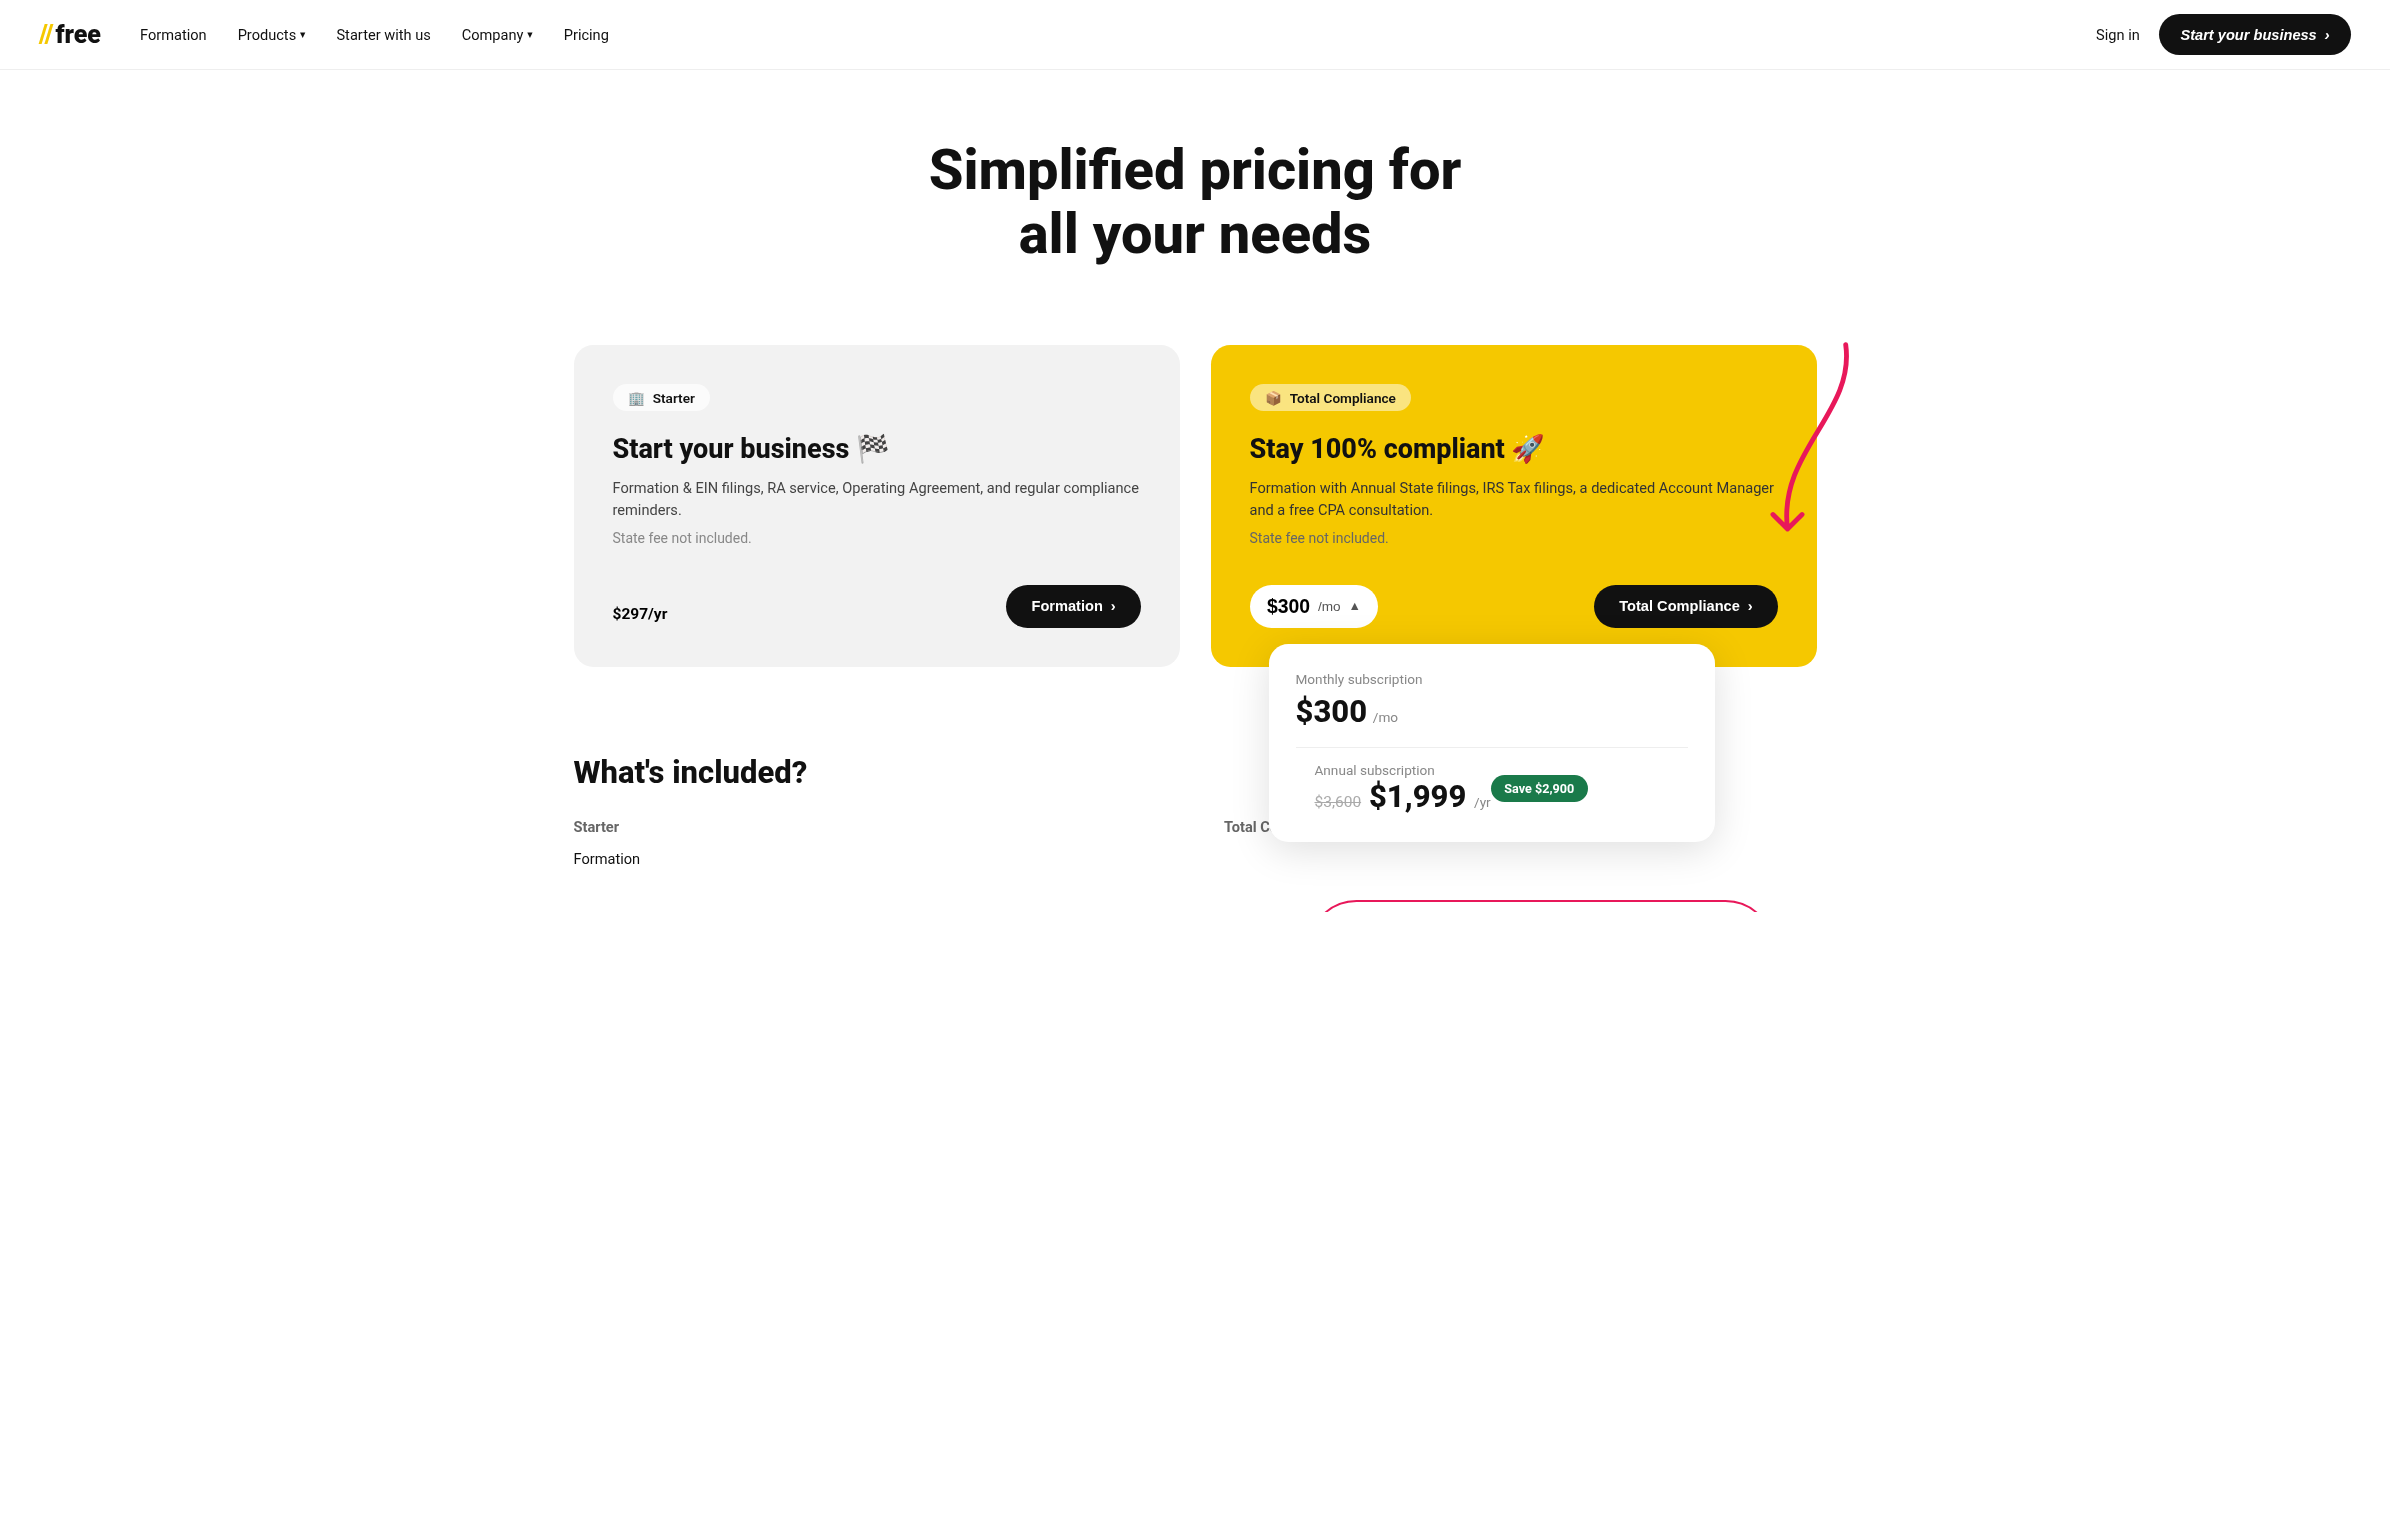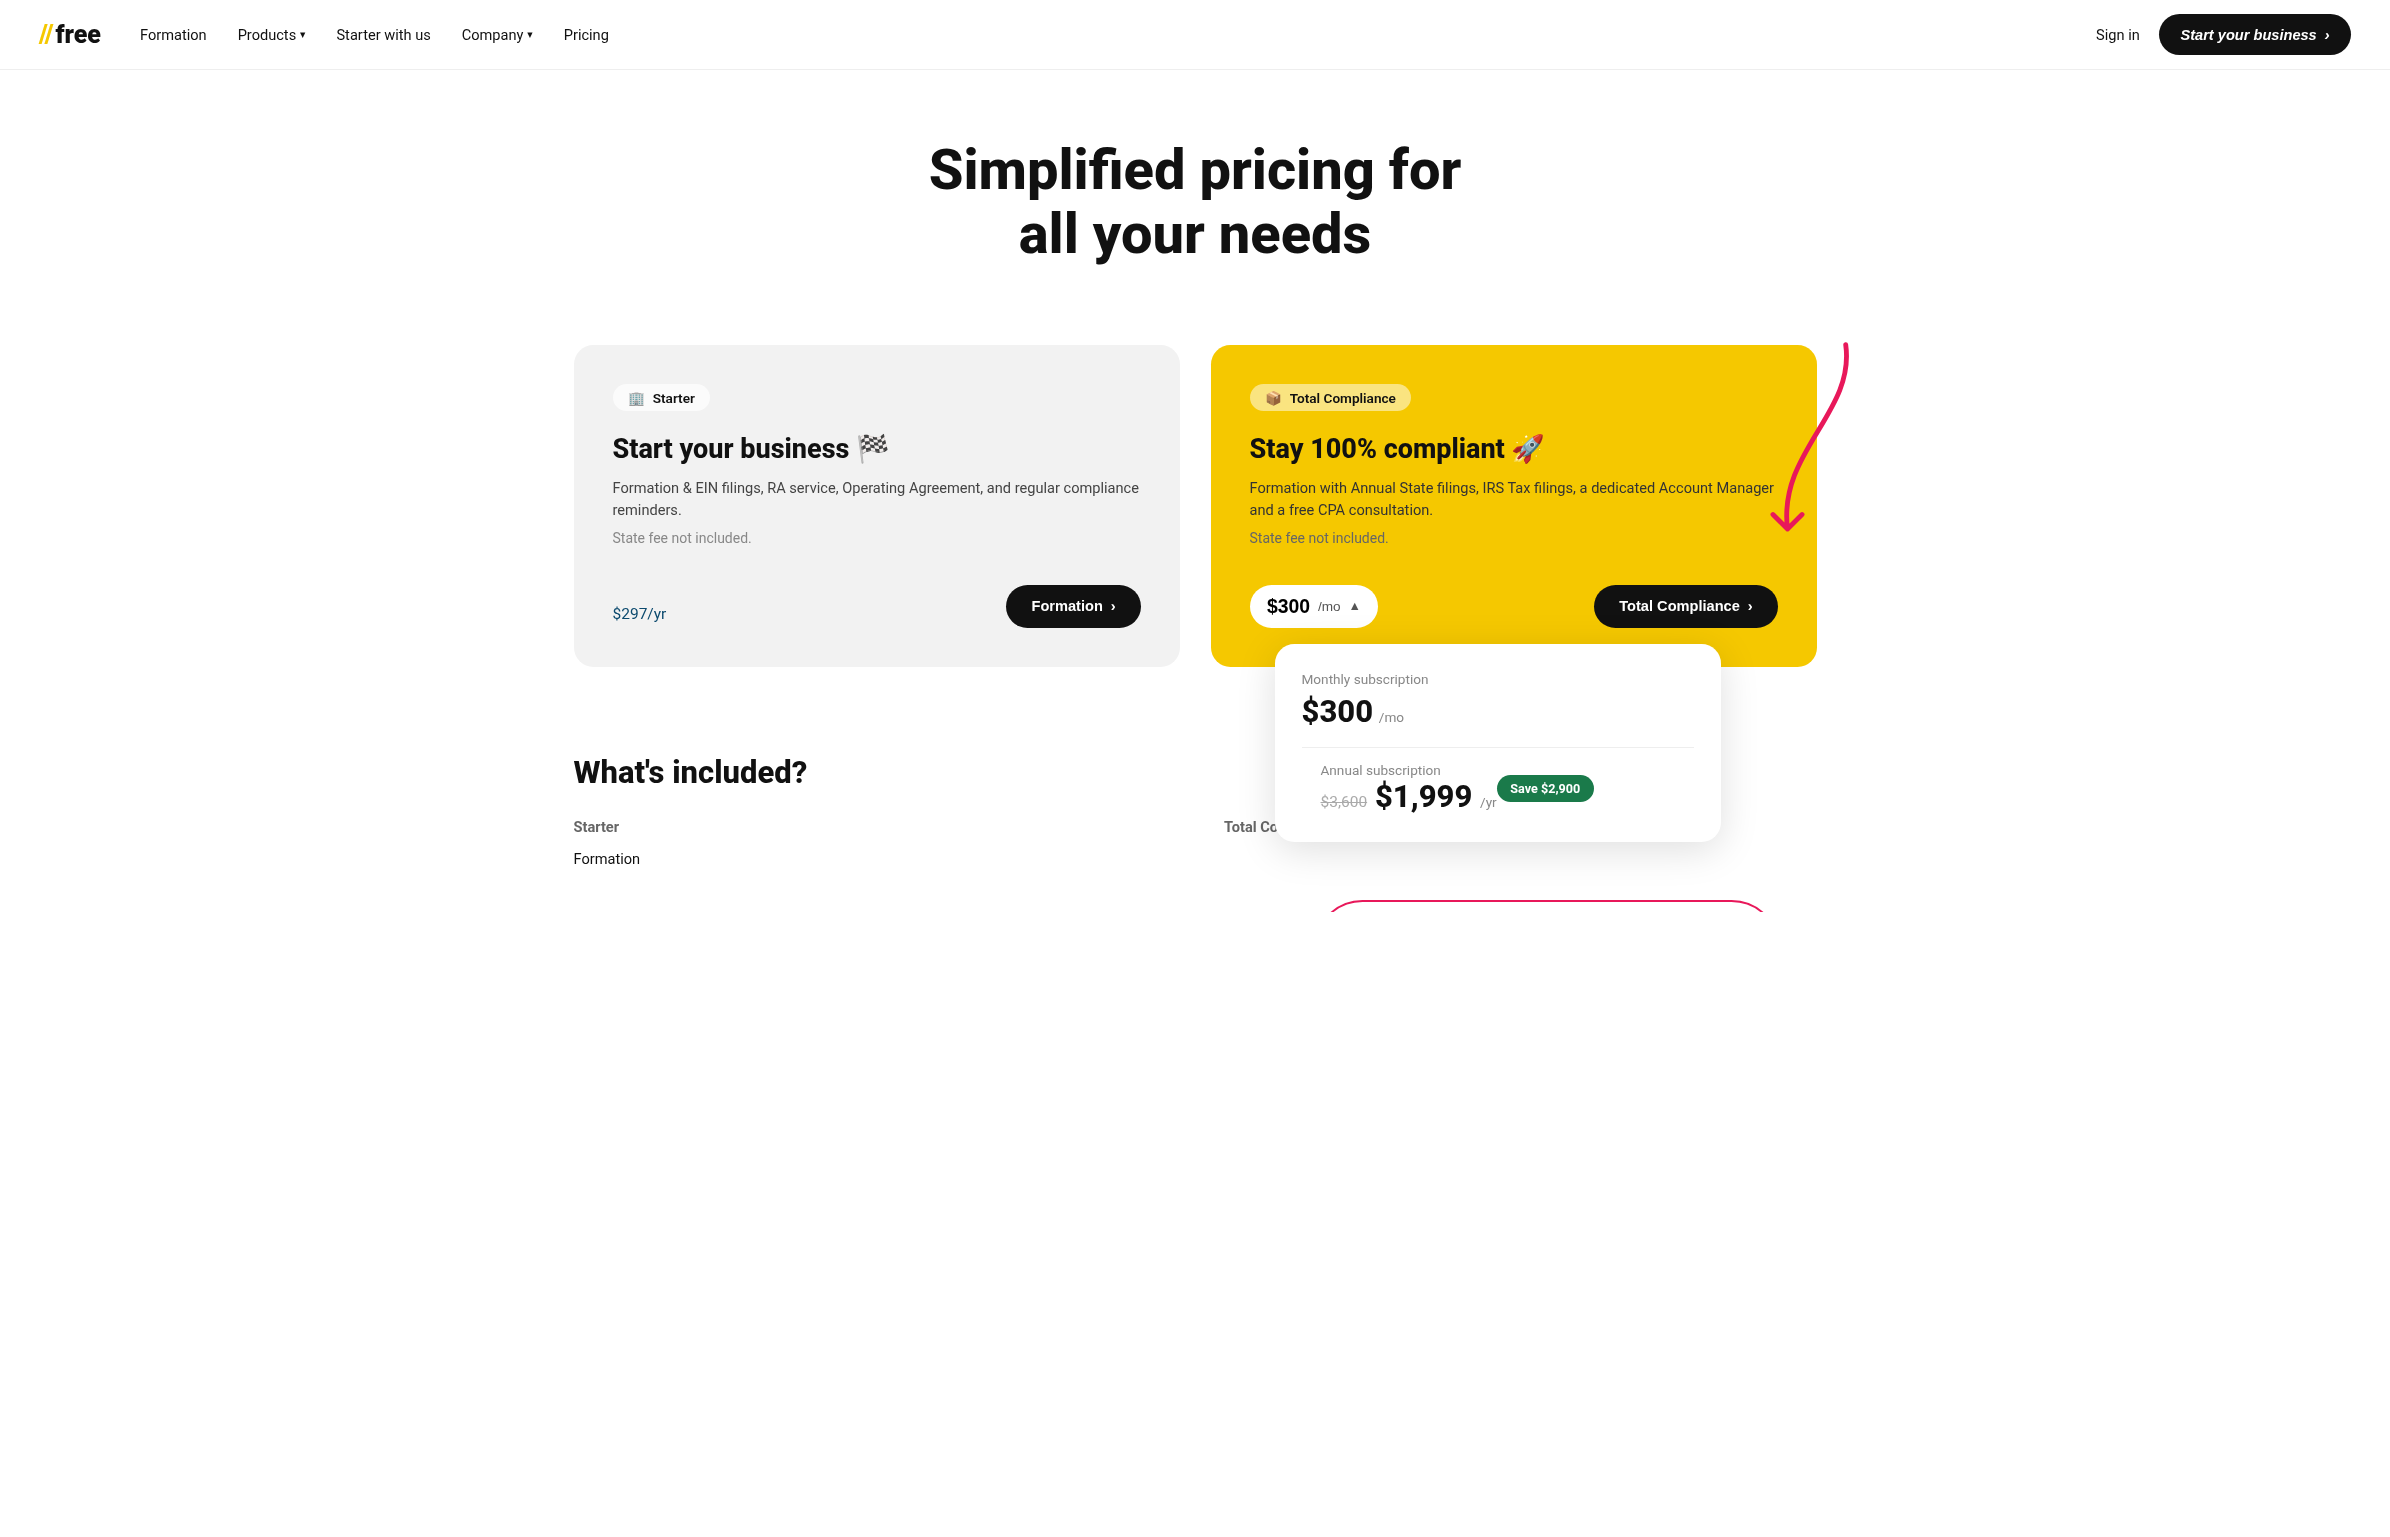--- a/index.html
+++ b/index.html
@@ -42,39 +42,39 @@
     .card-compliance .card-badge { background: rgba(255,255,255,0.5); }
 
     .card-title { font-size: 27px; font-weight: 800; margin-bottom: 13.6px; }
     .card-desc { font-size: 14.6px; color: #444; line-height: 1.5; margin-bottom: 7.8px; }
     .card-compliance .card-desc { color: #333; }
     .card-note { font-size: 14px; color: #888; margin-bottom: 39px; }
     .card-compliance .card-note { color: #666; }
 
     .card-footer { display: flex; align-items: center; justify-content: space-between; margin-top: 19.4px; }
     .card-price { font-size: 37px; font-weight: 800; }
-    .card-price span { font-size: 15.5px; font-weight: 400; color: #0c4a6e; }
+    .card-price span { font-size: 15.5px; font-weight: 700; color: #000000; }
 
     .price-selector {
       display: flex; align-items: center; gap: 7.8px;
       background: #fff; border-radius: 969px; padding: 9.7px 17.5px;
       font-size: 19.4px; font-weight: 800; cursor: pointer; border: none;
     }
     .price-selector .per { font-size: 13.6px; font-weight: 400; color: #555; }
     .price-caret { font-size: 12.6px; color: #555; }
 
     .btn-dark {
       background: #111; color: #fff; border: none; border-radius: 969px;
       padding: 13.6px 25px; font-size: 14.6px; font-weight: 700; cursor: pointer;
       display: flex; align-items: center; gap: 7.8px;
     }
 
     
     .dropdown-card {
-      position: absolute; bottom: -175px; left: 64px; width: 446px;
+      position: absolute; bottom: -175px; left: 58px; width: 446px;
       background: #fff; border-radius: 19.4px; padding: 27px 27px 27px;
       box-shadow: 0 7.8px 39px rgba(0,0,0,0.13); z-index: 10;
     }
     .dropdown-section-label { font-size: 13.6px; color: #888; margin-bottom: 5.8px; }
     .dropdown-monthly-price { font-size: 31px; font-weight: 800; display: flex; align-items: baseline; gap: 5.8px; margin-bottom: 17.5px; }
     .dropdown-monthly-price .per-mo { font-size: 13.6px; font-weight: 400; color: #888; }
     .dropdown-divider { height: 1px; background: #eee; margin: 13.6px 0; }
     .dropdown-annual-row { display: flex; align-items: center; justify-content: flex-start; margin-left: 19px; }
     .dropdown-annual-label { font-size: 13.6px; color: #888; }
     .dropdown-annual-price-row { display: flex; align-items: baseline; gap: 7.8px; }

